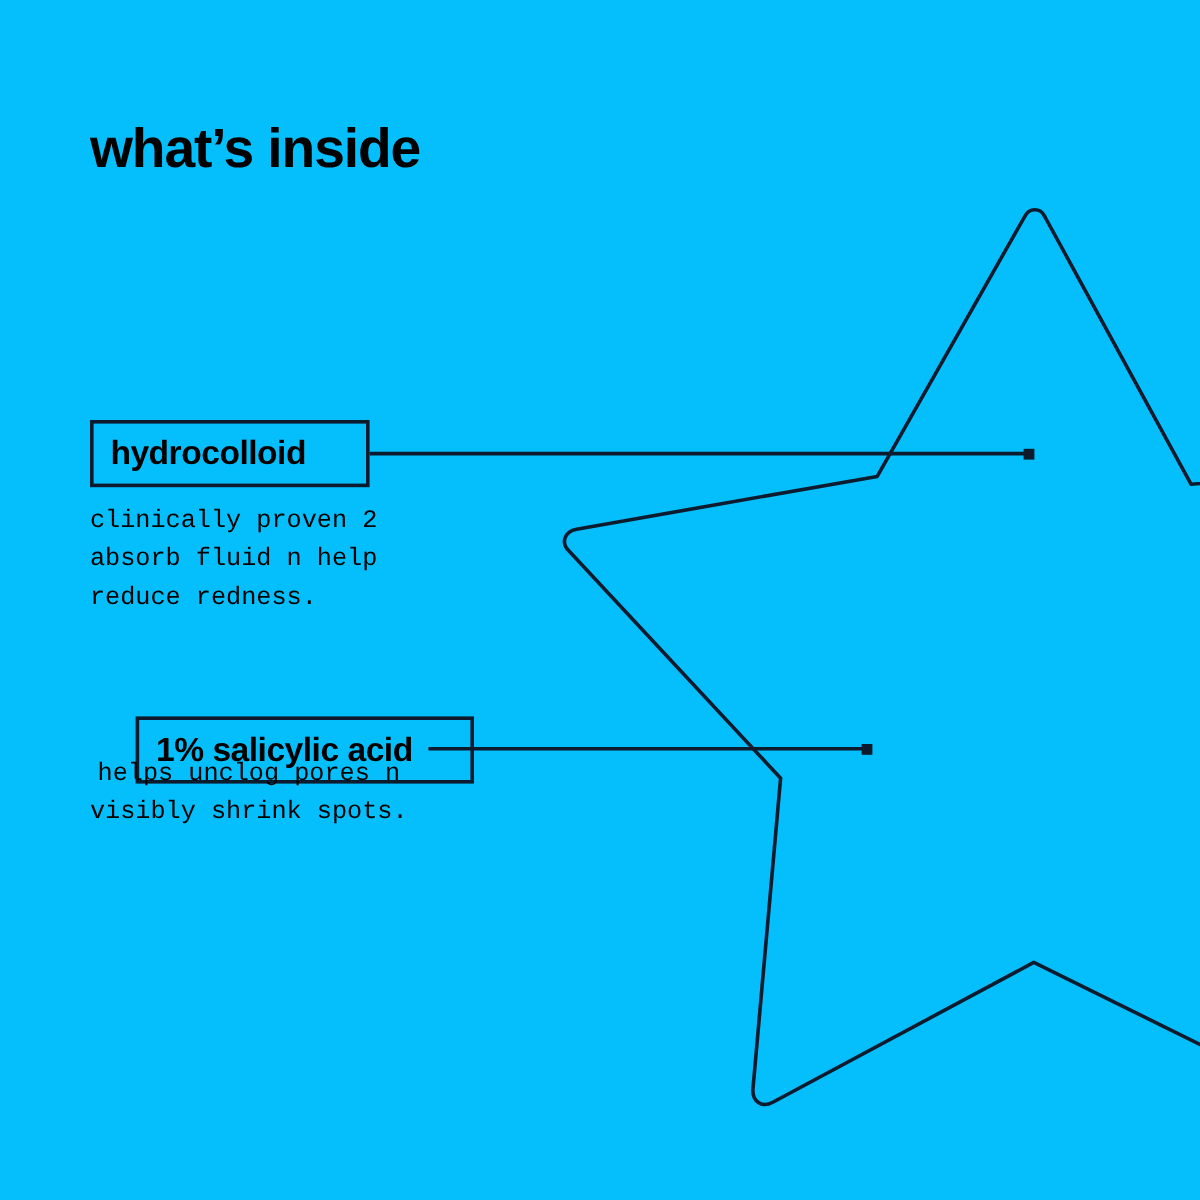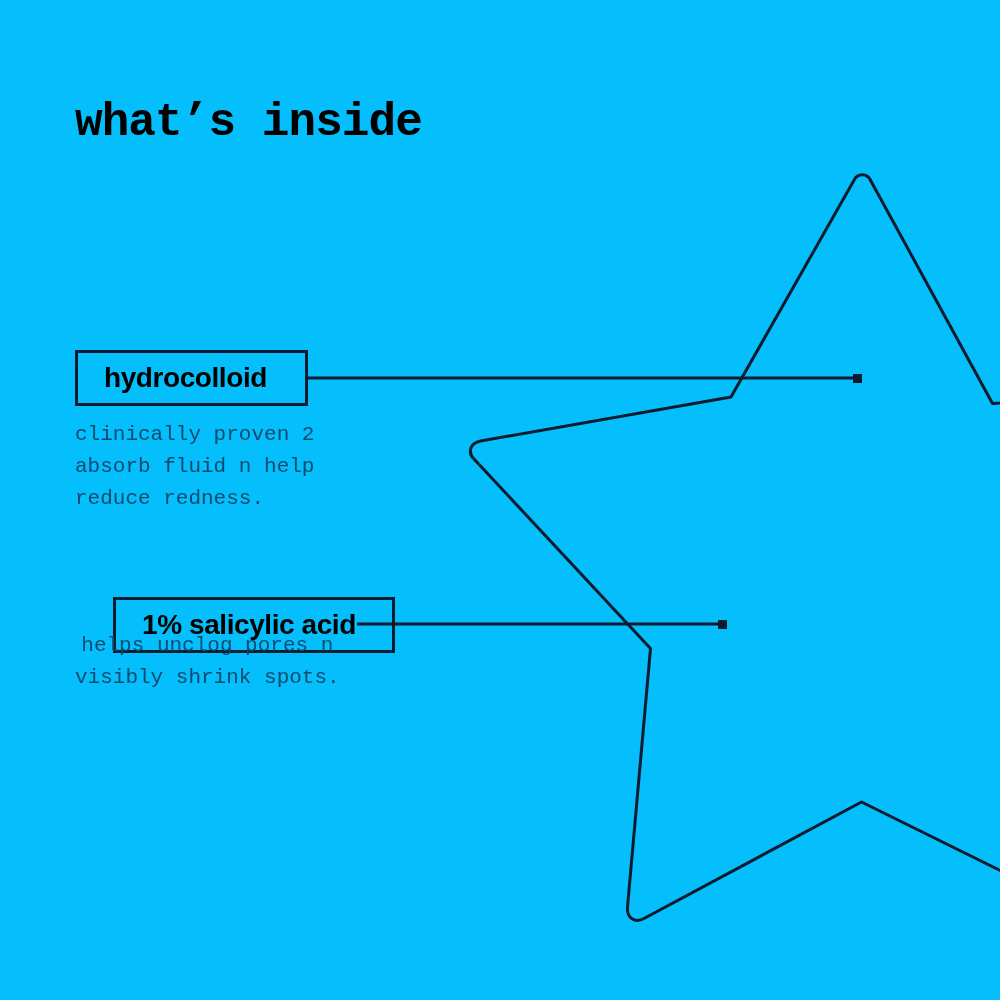--- a/index.html
+++ b/index.html
@@ -20,55 +20,55 @@
     position: absolute;
     inset: 0;
     width: 1000px;
     height: 1000px;
     pointer-events: none;
   }
   #page-title {
     position: absolute;
     left: 75px;
     top: 100px;
-    font-family: Liberation Mono, monospace;
+    font-family: Liberation Sans, sans-serif;
     font-weight: 700;
     font-size: 46px;
     letter-spacing: -0.02em;
     color: #000000;
     line-height: 1;
     white-space: nowrap;
   }
   .callout {
     position: absolute;
   }
   .callout-box {
     position: absolute;
     border: 3px solid #0d1b2e;
     background: transparent;
     display: flex;
     align-items: center;
     box-sizing: border-box;
-    padding: 0 26px;
+    padding: 0 14px;
   }
   .callout-label {
     font-family: "Liberation Sans", sans-serif;
     font-weight: 700;
     font-size: 28px;
     letter-spacing: -0.015em;
     color: #000000;
     white-space: nowrap;
     line-height: 1;
   }
   .callout-desc {
     position: absolute;
     font-family: "Liberation Mono", monospace;
     font-size: 21px;
     line-height: 32px;
-    color: #0c4a6e;
+    color: #000000;
     white-space: pre;
   }
   
   #callout-hydrocolloid .callout-box {
     left: 75px;
     top: 350px;
     width: 233px;
     height: 56px;
   }
   #callout-hydrocolloid .callout-desc {

